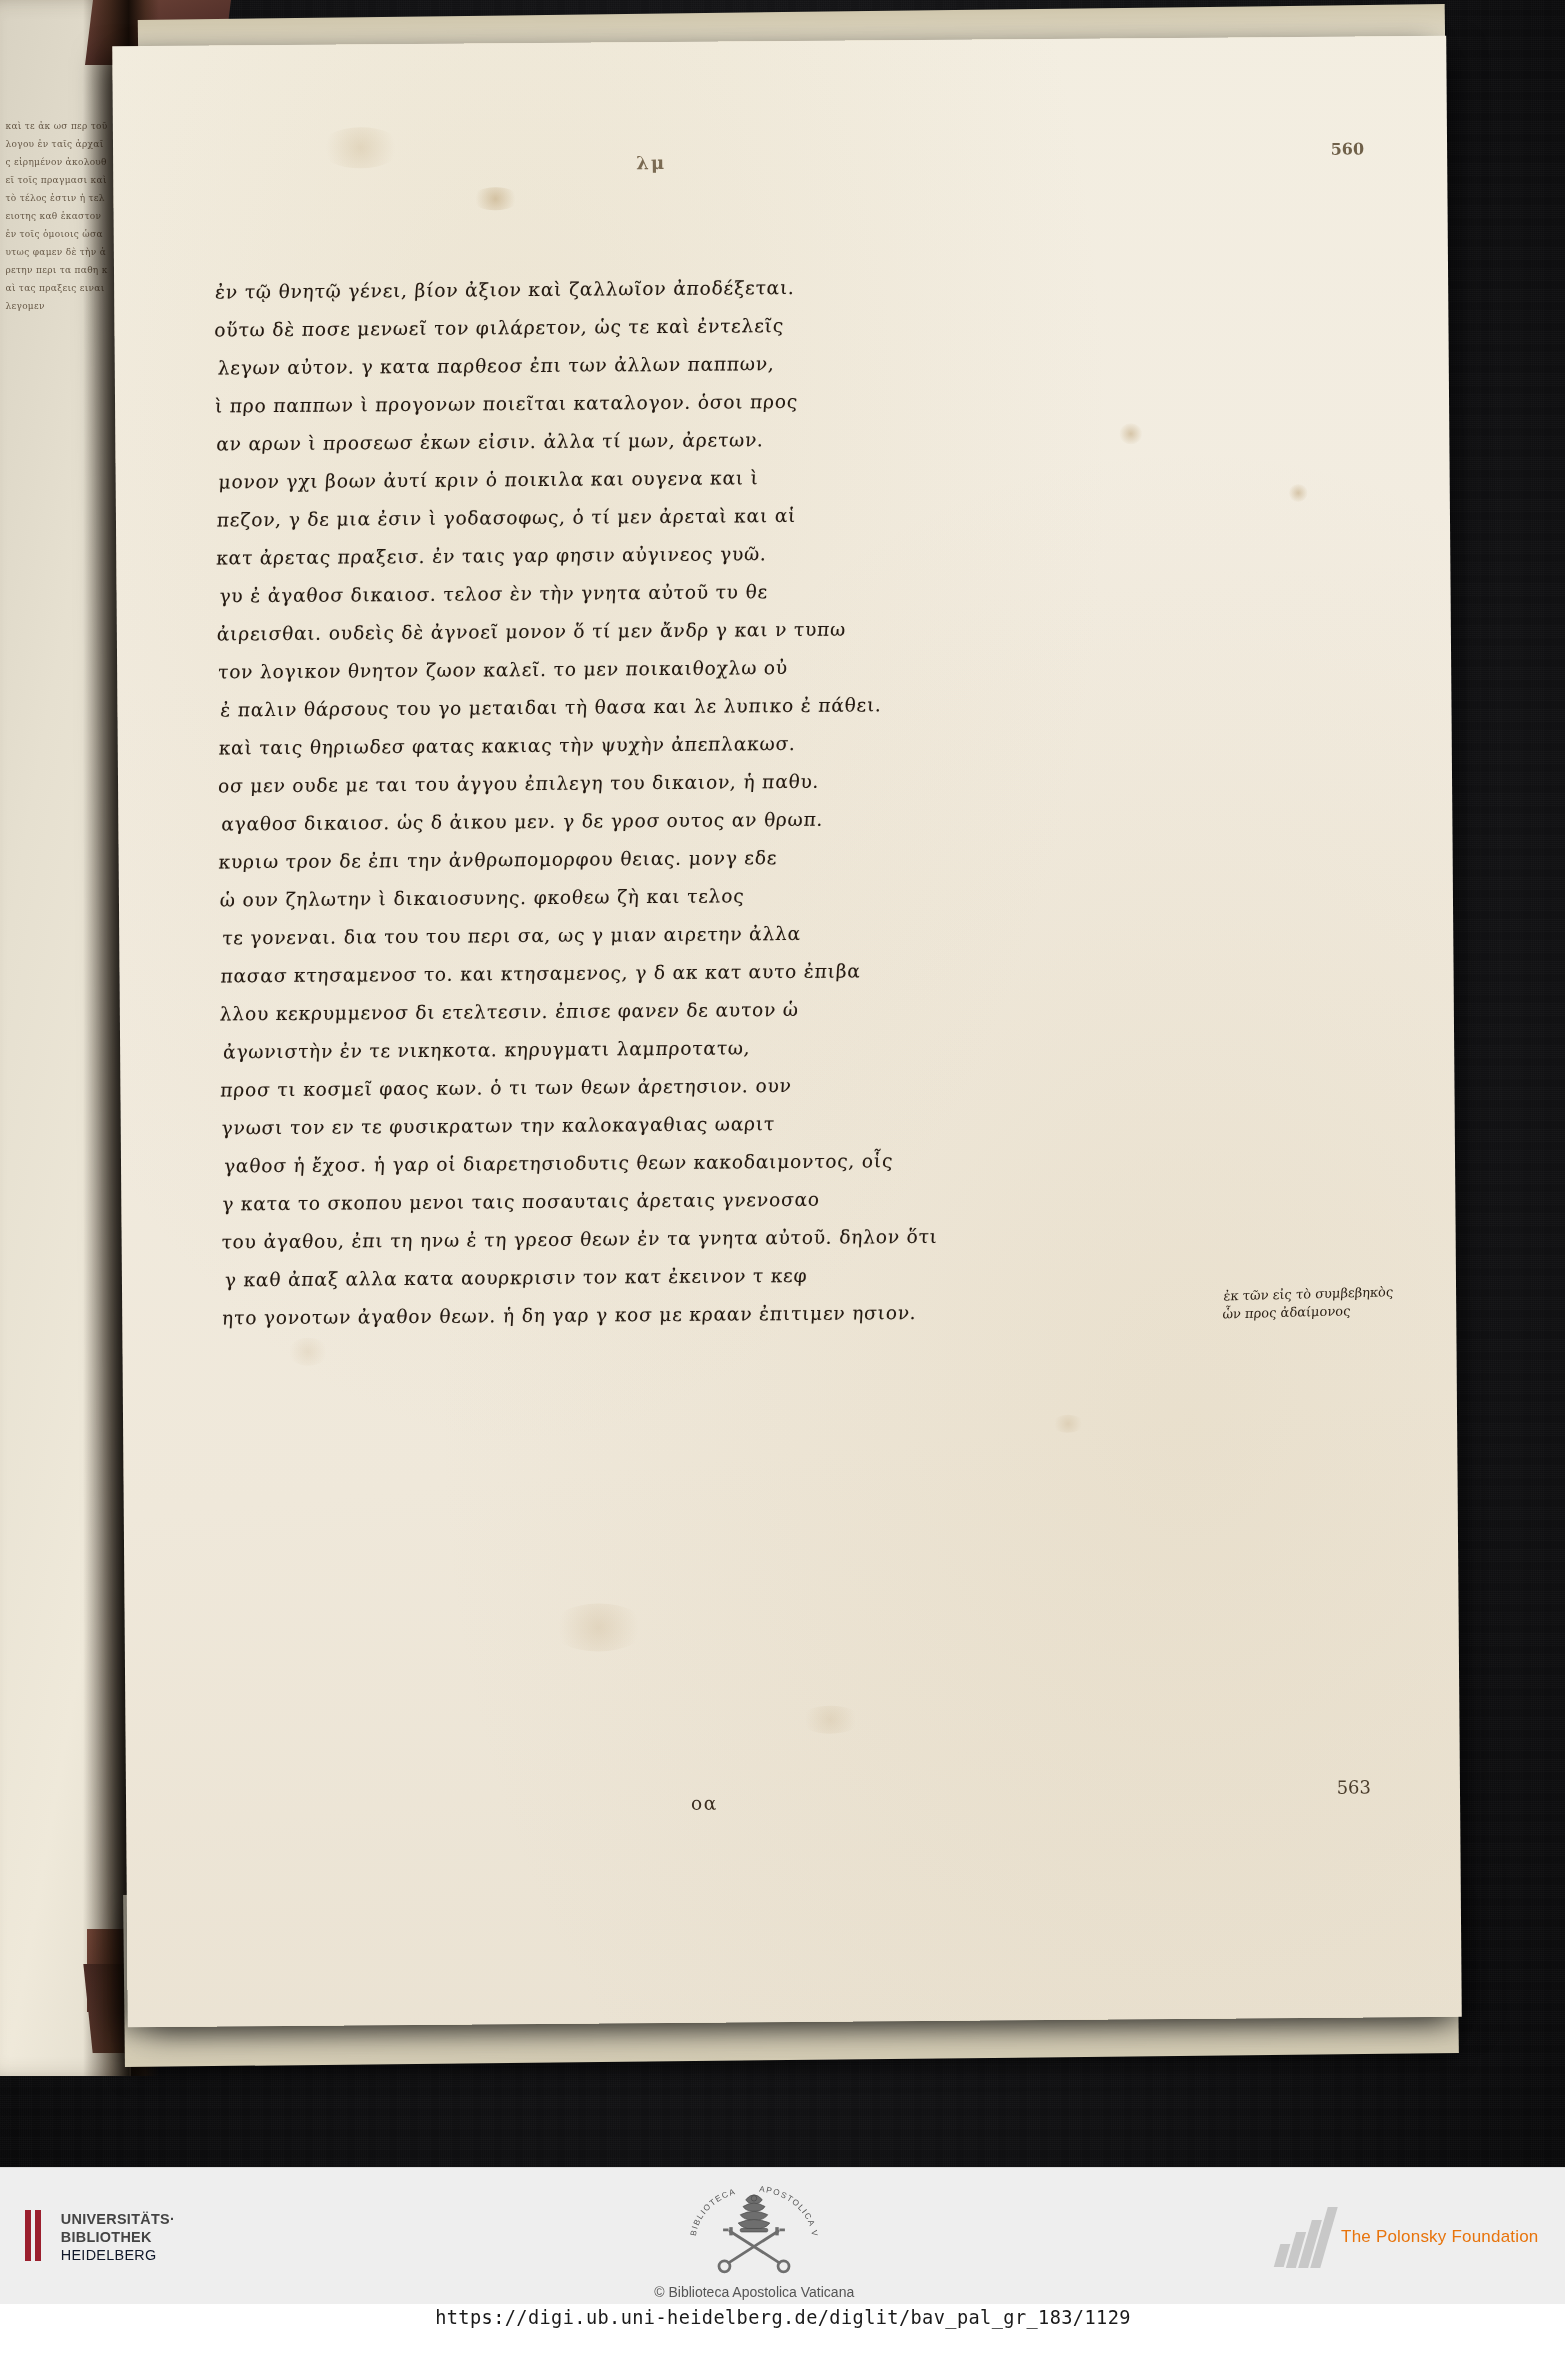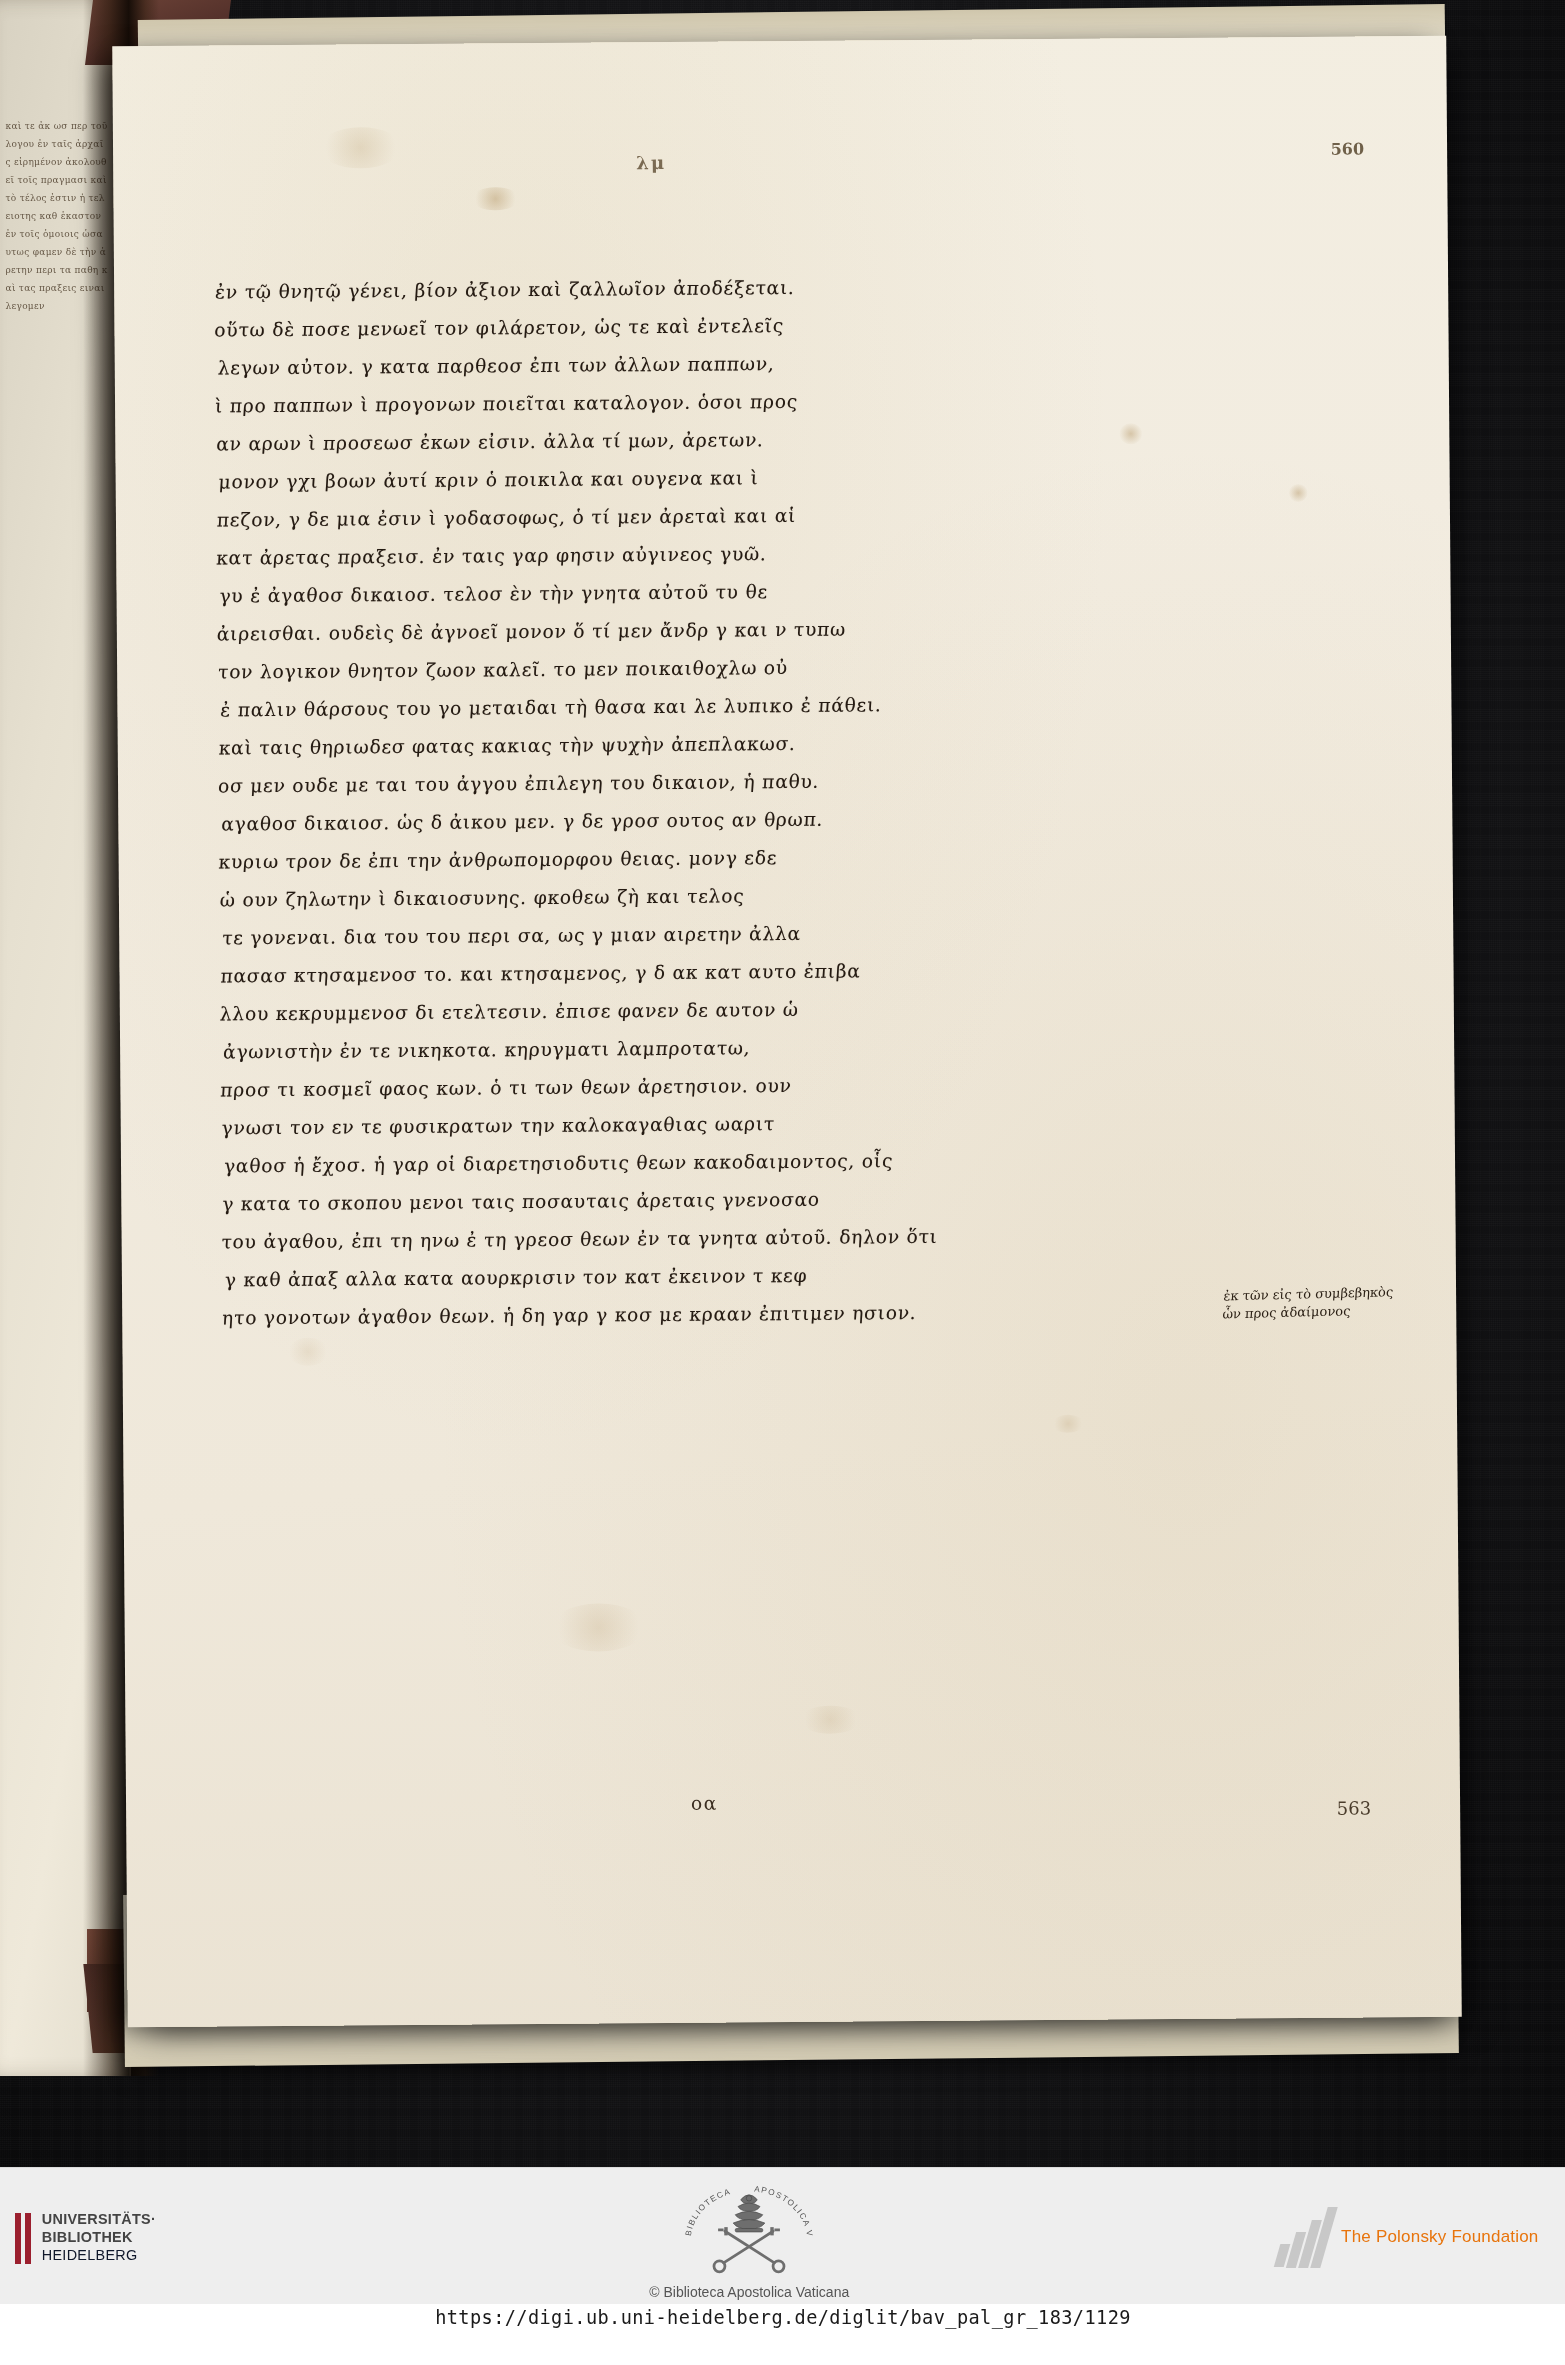--- a/index.html
+++ b/index.html
@@ -184,21 +184,20 @@
   #bottom-center-sig {
     left: 565px; top: 1751px;
     font-size: 18.6px;
     color: #3a2d20;
     letter-spacing: 1.4px;
   }
   #bottom-right-num {
     right: 89px; top: 1740px;
     font-size: 18px;
     color: #4a3c2b;
-    margin-top: 21px;
   }
 
   
   #margin-note {
     position: absolute;
     left: 1101px;
     top: 1248px;
     width: 220px;
     font-family: "DejaVu Serif", serif;
     font-size: 13px;
@@ -215,23 +214,23 @@
     top: 2167px;
     width: 1566px;
     height: 138px;
     background: #eeeeee;
     border-top: 0.7px solid #dcdcdc;
     display: flex;
     align-items: center;
   }
   #footer-left {
     display: flex;
-    align-items: flex-end;
-    gap: 11px;
-    margin-left: 15px;
+    align-items: flex-start;
+    gap: 20px;
+    margin-left: 25px;
     width: 358px;
   }
   .ub-bars {
     display: flex;
     gap: 3.4px;
   }
   .ub-bars i {
     display: block;
     width: 6.2px;
     height: 51px;

